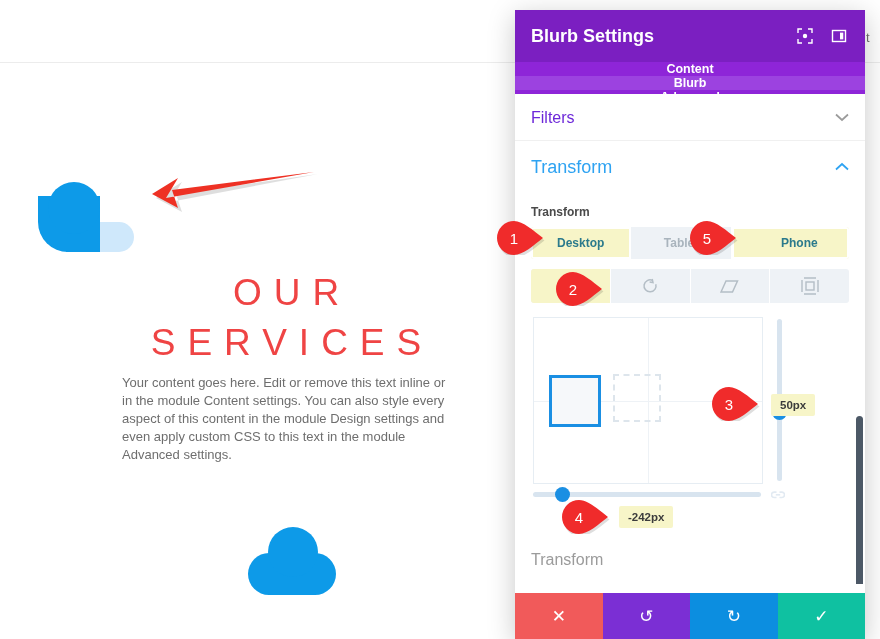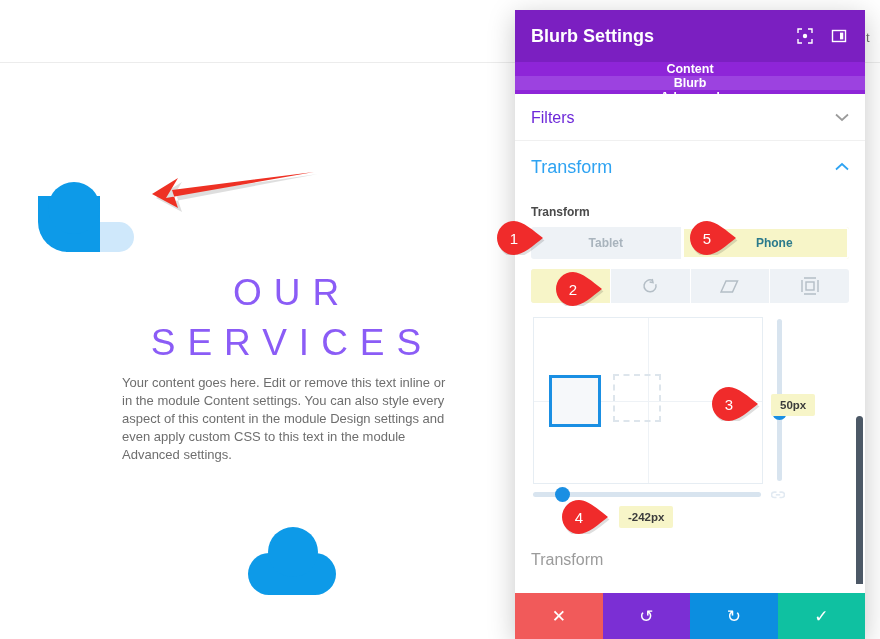--- a/index.html
+++ b/index.html
@@ -38,21 +38,21 @@
     background:#0d9ae8;
   }
   #blurb-logo .c-pale{
     position:absolute;left:48px;top:40px;width:48px;height:30px;
     background:#cfe8fb;border-radius:0 15px 15px 0;
   }
 
   
   #blurb-title{
     position:absolute;left:122px;top:268px;width:340px;
-    color:#8b5cf6;
+    color:#ef4444;
     font-size:37px;line-height:50px;letter-spacing:12px;
     font-weight:400;text-align:center;
   }
   #blurb-body{
     position:absolute;left:122px;top:374px;width:330px;
     color:#6e6e6e;font-size:13px;line-height:18px;
   }
 
   
   #cloud-deco{
@@ -311,20 +311,21 @@
           <path d="M1 7.5 L7 2 L13 7.5"></path>
         </svg>
       </div>
     </div>
 
     <div id="transform-section">
 
       <div class="field-label">Transform</div>
 
       <div class="device-toggle">
+        <div class="device-btn hl">Desktop</div>
         <div class="device-btn">Tablet</div>
         <div class="device-btn hl">Phone</div>
       </div>
 
       <div class="mode-toggle">
         <div class="mode-btn hl">
           <svg width="17" height="17" viewBox="0 0 17 17" fill="none" stroke="#2ea3f2" stroke-width="1.6">
             <path d="M8.5 1.5v14M1.5 8.5h14"></path>
             <path d="M6.5 3.5 8.5 1.5 10.5 3.5M6.5 13.5 8.5 15.5 10.5 13.5M3.5 6.5 1.5 8.5 3.5 10.5M13.5 6.5 15.5 8.5 13.5 10.5" stroke-width="1.6"></path>
           </svg>

